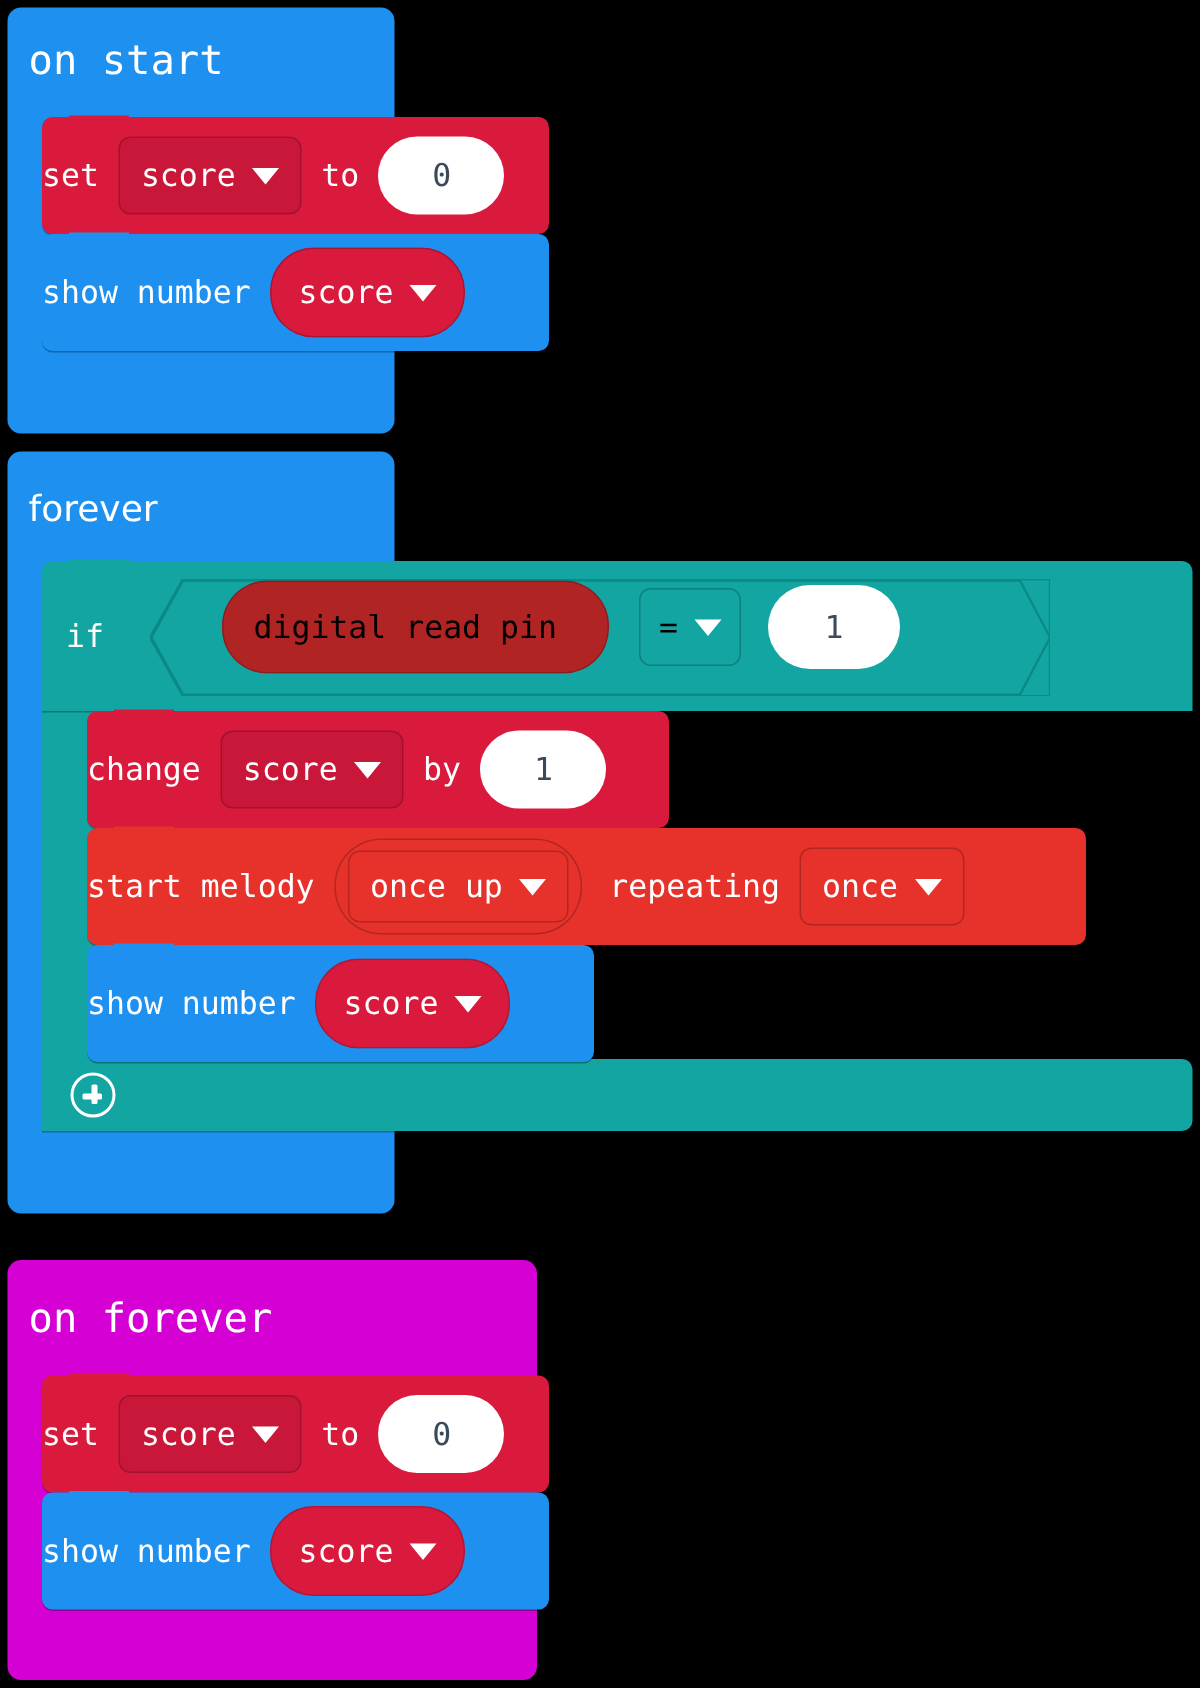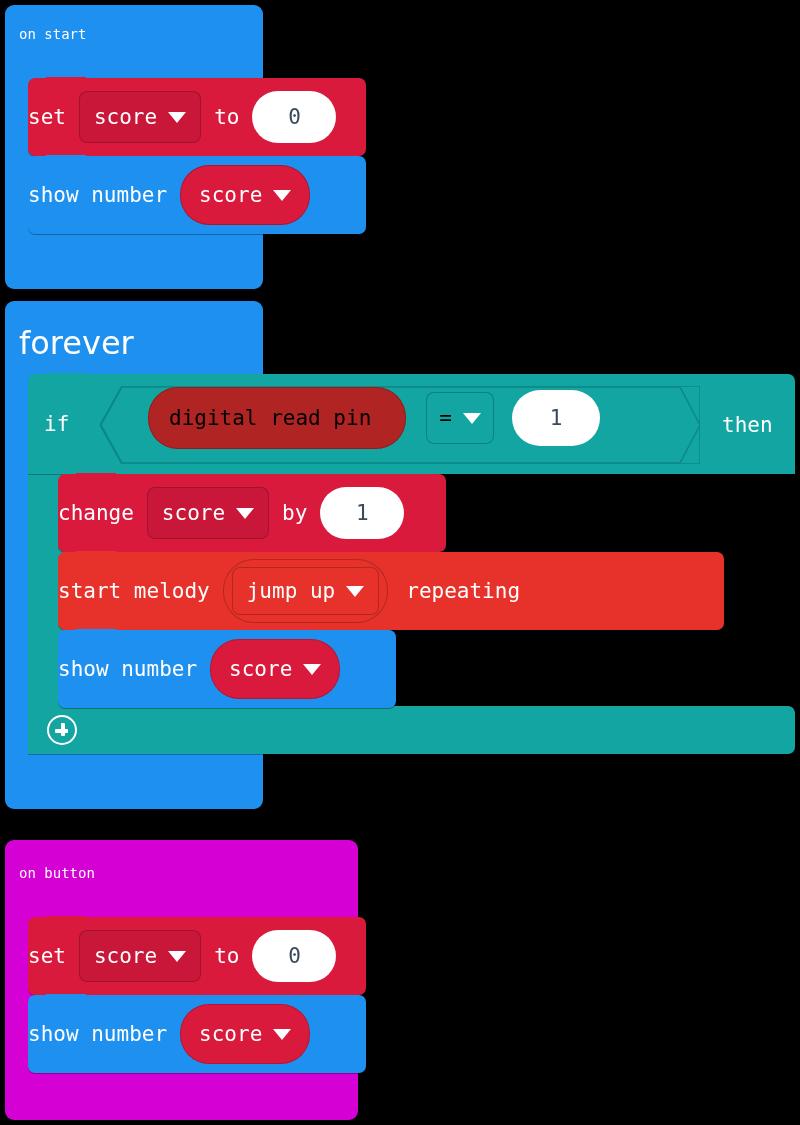--- a/index.html
+++ b/index.html
@@ -32,21 +32,21 @@
 
   
   .wrap {
     border-radius: 9px;
     box-shadow: 0 1px 0 rgba(0,0,0,0.28);
   }
   .wrap-label {
     position: absolute;
     left: 14px;
     top: 22px;
-    font-size: 14px;
+    font-size: 27px;
   }
 
   
   .stmt {
     border-radius: 7px;
     height: 78px;
     box-shadow: 0 1px 0 rgba(0,0,0,0.30);
   }
 
   
@@ -170,21 +170,21 @@
   <div class="blk stmt c-blue" style="left:28px; top:156px; width:338px;">
     <span class="notch c-blue"></span>
     <span class="lbl">show number</span>
     <span class="fld-pill f-red-in" style="background:#d91a3d;">
       <span>score</span>
       <span class="caret"></span>
     </span>
   </div>
 
   <div class="blk wrap c-blue" style="left:5px; top:301px; width:258px; height:508px;">
-    <span class="wrap-label prop-font" style="font-size:32px; top:26px;">forever</span>
+    <span class="wrap-label prop-font" style="font-size:24px; top:26px;">forever</span>
   </div>
 
   <div class="blk c-teal" style="left:28px; top:374px; width:40px; height:380px; border-radius:7px 0 0 7px;"></div>
   <div class="blk c-teal" style="left:28px; top:706px; width:767px; height:48px; border-radius:0 7px 7px 0; box-shadow:0 1px 0 rgba(0,0,0,0.28);"></div>
 
   <div class="blk c-teal" style="left:28px; top:374px; width:767px; height:100px; border-radius:7px 7px 0 0; box-shadow:0 1px 0 rgba(0,0,0,0.28);">
     <span class="notch c-teal"></span>
     <span class="lbl" style="margin-left:16px; margin-right:18px;">if</span>
   </div>
 
@@ -201,60 +201,61 @@
 
       <span class="fld f-teal-in" style="height:50px; margin-right:18px; padding:0 12px;">
         <span>=</span>
         <span class="caret"></span>
       </span>
 
       <span class="num" style="min-width:60px; height:56px; border-radius:28px; margin-right:0;">1</span>
     </div>
   </div>
 
-  <div class="blk" style="left:722px; top:386px; width:70px; height:78px;">
-    <span>then</span>
-  </div>
 
   <div class="blk stmt c-red" style="left:58px; top:474px; width:388px;align-items:center;">
     <span class="notch c-red"></span>
     <span class="lbl">change</span>
     <span class="fld f-red-in">
       <span>score</span>
       <span class="caret"></span>
     </span>
     <span class="lbl">by</span>
     <span class="num">1</span>
   </div>
 
   <div class="blk stmt c-orange" style="left:58px; top:552px; width:666px;">
     <span class="notch c-orange"></span>
     <span class="lbl">start melody</span>
     <span class="fld-pill f-orange-in" style="height:62px; border-radius:31px; padding:0 8px; margin-right:18px;">
       <span class="fld f-orange-in" style="height:46px; margin-right:0; padding:0 14px;">
-        <span>jump up</span>
+        <span>once up</span>
         <span class="caret"></span>
       </span>
     </span>
     <span class="lbl">repeating</span>
+    <span class="fld f-orange-in">
+      <span>once</span>
+      <span class="caret"></span>
+    </span>
   </div>
 
   <div class="blk stmt c-blue" style="left:58px; top:630px; width:338px;">
     <span class="notch c-blue"></span>
     <span class="lbl">show number</span>
     <span class="fld-pill" style="background:#d91a3d; border-color:rgba(0,0,0,0.16);">
       <span>score</span>
       <span class="caret"></span>
     </span>
   </div>
 
   <div class="plusbtn" style="left:47px; top:715px;"></div>
 
   <div class="blk wrap c-magenta" style="left:5px; top:840px; width:353px; height:280px;">
-    <span class="wrap-label" style="top:26px;">on button</span>
+    <span class="wrap-label" style="top:26px;">on forever</span>
 
   </div>
 
   <div class="blk stmt c-red" style="left:28px; top:917px; width:338px;">
     <span class="notch c-red"></span>
     <span class="lbl">set</span>
     <span class="fld f-red-in">
       <span>score</span>
       <span class="caret"></span>
     </span>

